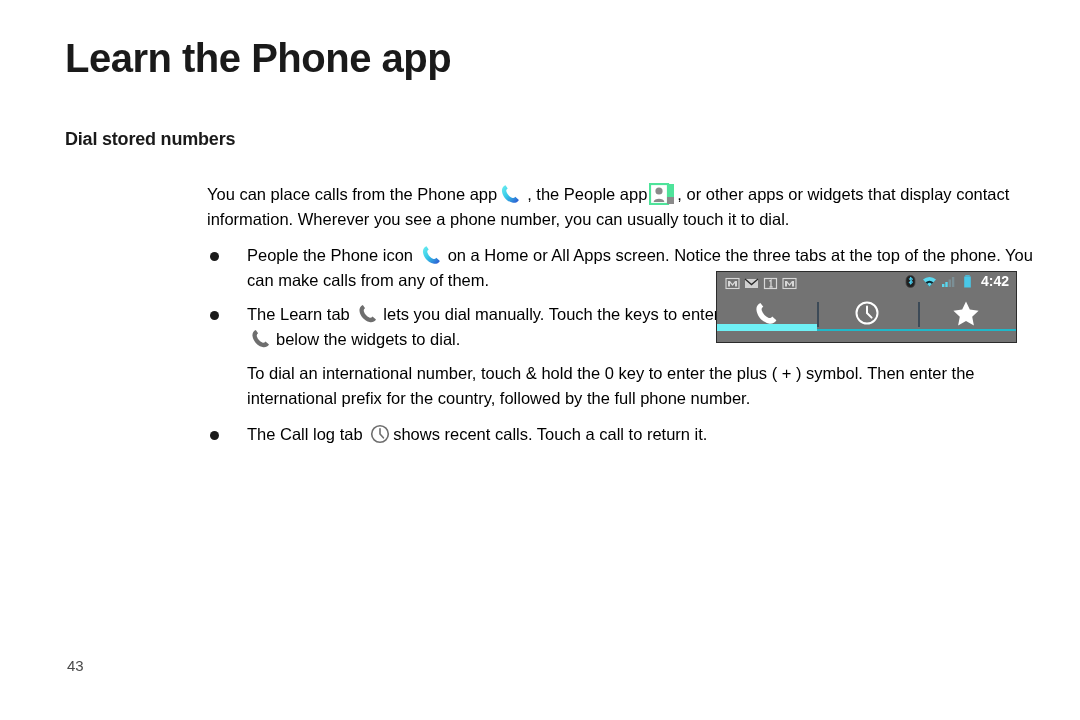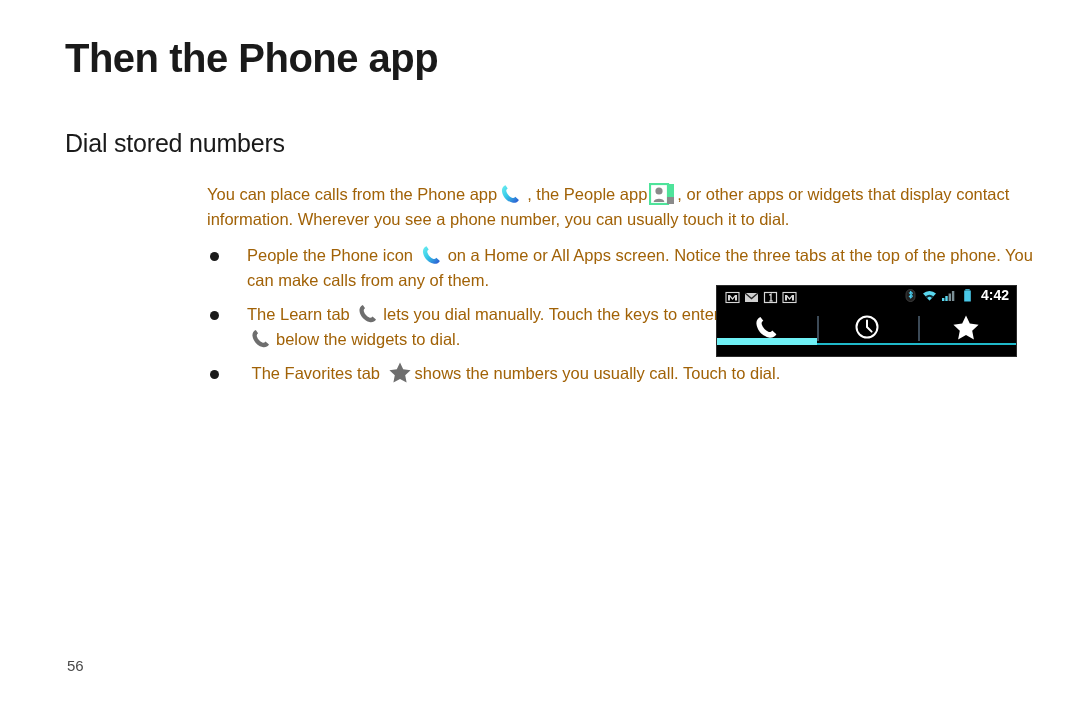--- a/index.html
+++ b/index.html
@@ -30,39 +30,39 @@
     font-weight: bold;
     color: #1a1a1a;
     letter-spacing: -0.5px;
     line-height: 1.1;
     white-space: nowrap;
   }
   .section-title {
     position: absolute;
     left: 65px;
     top: 130px;
-    font-size: 25px;
-    font-weight: normal;
+    font-size: 18px;
+    font-weight: bold;
     color: #1a1a1a;
     letter-spacing: -0.2px;
     line-height: 1.1;
     white-space: nowrap;
   }
 
   
   .body-col {
     position: absolute;
     left: 207px;
     top: 182px;
     width: 830px;
   }
   .para {
     font-size: 16.5px;
     line-height: 25px;
-    color: #a16207;
+    color: #000000;
     margin: 0 0 11px 0;
   }
 
   .bullet-row {
     position: relative;
     padding-left: 40px;
     margin-bottom: 9px;
   }
   .bullet-dot {
     position: absolute;
@@ -122,24 +122,24 @@
   .ic-star {
     width: 24px;
     height: 23px;
     margin: -4px 3px 0 3px;
   }
 
   
   .phone-shot {
     position: absolute;
     left: 716px;
-    top: 285px;
+    top: 271px;
     width: 301px;
     height: 72px;
-    background: #000000;
+    background: #737373;
     border: 1px solid #2b2b2b;
     box-sizing: border-box;
     overflow: hidden;
   }
   .status-bar {
     position: relative;
     height: 24px;
     width: 100%;
   }
   .status-left {
@@ -220,21 +220,21 @@
     top: 657px;
     font-size: 15px;
     color: #4a4a4a;
   }
 </style>
 </head>
 <body>
 
 <div class="page">
 
-  <div class="page-title">Then the Phone app</div>
+  <div class="page-title">Learn the Phone app</div>
 
   <div class="section-title">Dial stored numbers</div>
 
   <div class="body-col">
 
     <p class="para">
       <span>You can place calls from the Phone app</span><span class="ic ic-phone-color">
         <svg viewBox="0 0 26 22" width="26" height="22">
           <defs>
             <linearGradient id="phgrad" x1="0" y1="0" x2="1" y2="1">
@@ -288,33 +288,37 @@
         <span class="ic ic-phone-gray">
           <svg viewBox="0 0 23 22" width="23" height="22">
             <path d="M5.8 2.0 C3.4 3.0 2.1 5.4 2.5 8.1 C3.2 13.2 7.4 17.9 12.5 19.1 C15.2 19.7 17.7 18.7 19.0 16.5 L15.5 13.4 C14.6 14.7 13.5 15.0 12.3 14.5 C9.8 13.4 7.7 11.0 6.9 8.4 C6.5 7.1 6.9 6.0 8.1 5.3 Z" fill="#6e6e6e"></path>
           </svg>
         </span><span>below the widgets to dial.</span>
       </p>
     </div>
 
 
 
-
+    <div class="indent-para">
+      <p class="para">To dial an international number, touch &amp; hold the 0 key to enter the plus ( + ) symbol. Then enter the international prefix for the country, followed by the full phone number.</p>
+    </div>
 
     <div class="bullet-row">
       <span class="bullet-dot"></span>
       <p class="para">
-        &nbsp;<span>The Favorites tab</span>
-        <span class="ic ic-star">
-          <svg viewBox="0 0 24 23" width="24" height="23">
-            <path d="M12 1.5 L15.2 8.3 L22.6 9.2 L17.2 14.2 L18.6 21.5 L12 17.9 L5.4 21.5 L6.8 14.2 L1.4 9.2 L8.8 8.3 Z" fill="#6e6e6e"></path>
-          </svg>
-        </span><span>shows the numbers you usually call. Touch to dial.</span>
+        <span>The Call log tab</span>
+        <span class="ic ic-clock">
+          <svg viewBox="0 0 20 20" width="20" height="20">
+            <circle cx="10" cy="10" r="8.3" fill="none" stroke="#6e6e6e" stroke-width="1.6"></circle>
+            <path d="M10 4.8 V10 L13.4 13.8" stroke="#6e6e6e" stroke-width="1.6" fill="none" stroke-linecap="round"></path>
+          </svg>
+        </span><span>shows recent calls. Touch a call to return it.</span>
       </p>
     </div>
+
 
   </div>
 
   <div class="phone-shot">
 
     <div class="status-bar">
 
       <div class="status-left">
         <span>
           <svg class="notif-ico" viewBox="0 0 15 15">
@@ -400,15 +404,15 @@
       </div>
 
       <span class="tab-sep s1"></span>
       <span class="tab-sep s2"></span>
 
       <span class="tab-underline-thin"></span>
       <span class="tab-underline-active"></span>
     </div>
   </div>
 
-  <div class="page-number">56</div>
+  <div class="page-number">43</div>
 
 </div>
 
 </body></html>

